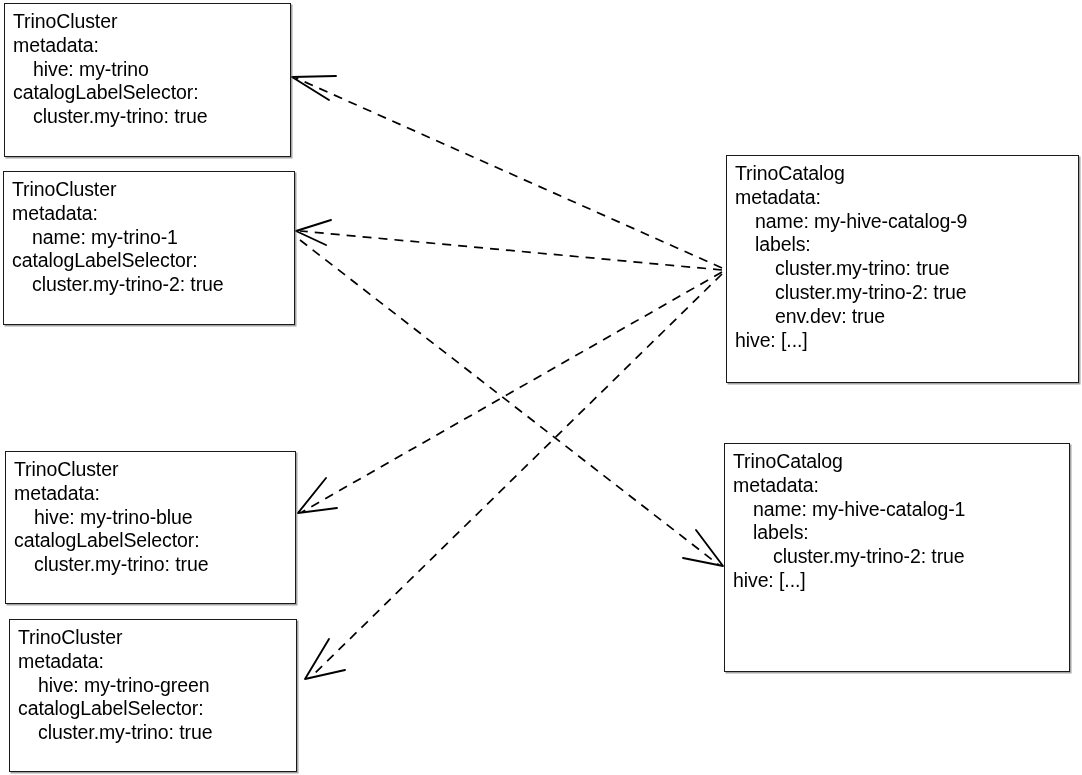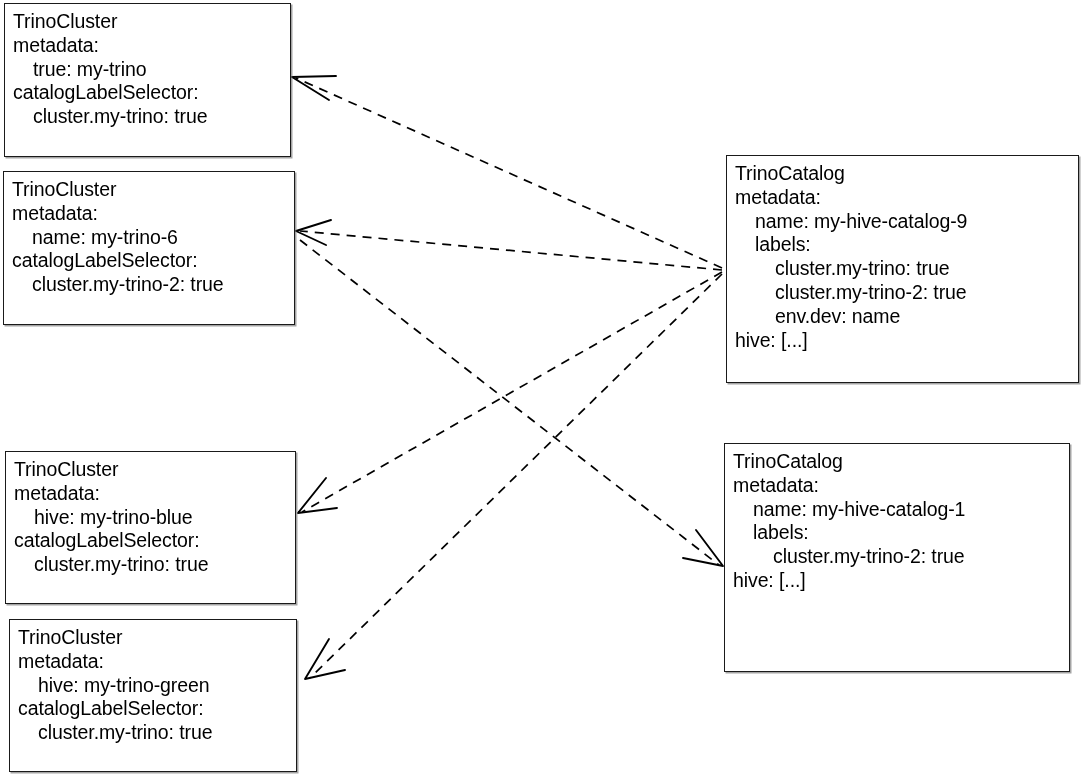--- a/index.html
+++ b/index.html
@@ -87,29 +87,29 @@
 
     <g>
       <path class="edge-path" d="M 300 240 L 719 565"></path>
       <path class="arrow-head" d="M 696 530 L 723 566 L 683 558"></path>
     </g>
   </svg>
 
   <div class="node" style="left:4px; top:3px; width:287px; height:154px;">
     <div class="line">TrinoCluster</div>
     <div class="line">metadata:</div>
-    <div class="line indent1">true: my-trino</div>
+    <div class="line indent1">hive: my-trino</div>
     <div class="line">catalogLabelSelector:</div>
     <div class="line indent1">cluster.my-trino: true</div>
   </div>
 
   <div class="node" style="left:3px; top:171px; width:292px; height:154px;">
     <div class="line">TrinoCluster</div>
     <div class="line">metadata:</div>
-    <div class="line indent1">name: my-trino-6</div>
+    <div class="line indent1">name: my-trino-1</div>
     <div class="line">catalogLabelSelector:</div>
     <div class="line indent1">cluster.my-trino-2: true</div>
   </div>
 
   <div class="node" style="left:5px; top:451px; width:291px; height:153px;">
     <div class="line">TrinoCluster</div>
     <div class="line">metadata:</div>
     <div class="line indent1">hive: my-trino-blue</div>
     <div class="line">catalogLabelSelector:</div>
     <div class="line indent1">cluster.my-trino: true</div>
@@ -123,21 +123,21 @@
     <div class="line indent1">cluster.my-trino: true</div>
   </div>
 
   <div class="node" style="left:726px; top:155px; width:353px; height:228px;">
     <div class="line">TrinoCatalog</div>
     <div class="line">metadata:</div>
     <div class="line indent1">name: my-hive-catalog-9</div>
     <div class="line indent1">labels:</div>
     <div class="line indent2">cluster.my-trino: true</div>
     <div class="line indent2">cluster.my-trino-2: true</div>
-    <div class="line indent2">env.dev: name</div>
+    <div class="line indent2">env.dev: true</div>
     <div class="line">hive: [...]</div>
   </div>
 
   <div class="node" style="left:724px; top:443px; width:346px; height:229px;">
     <div class="line">TrinoCatalog</div>
     <div class="line">metadata:</div>
     <div class="line indent1">name: my-hive-catalog-1</div>
     <div class="line indent1">labels:</div>
     <div class="line indent2">cluster.my-trino-2: true</div>
     <div class="line">hive: [...]</div>

